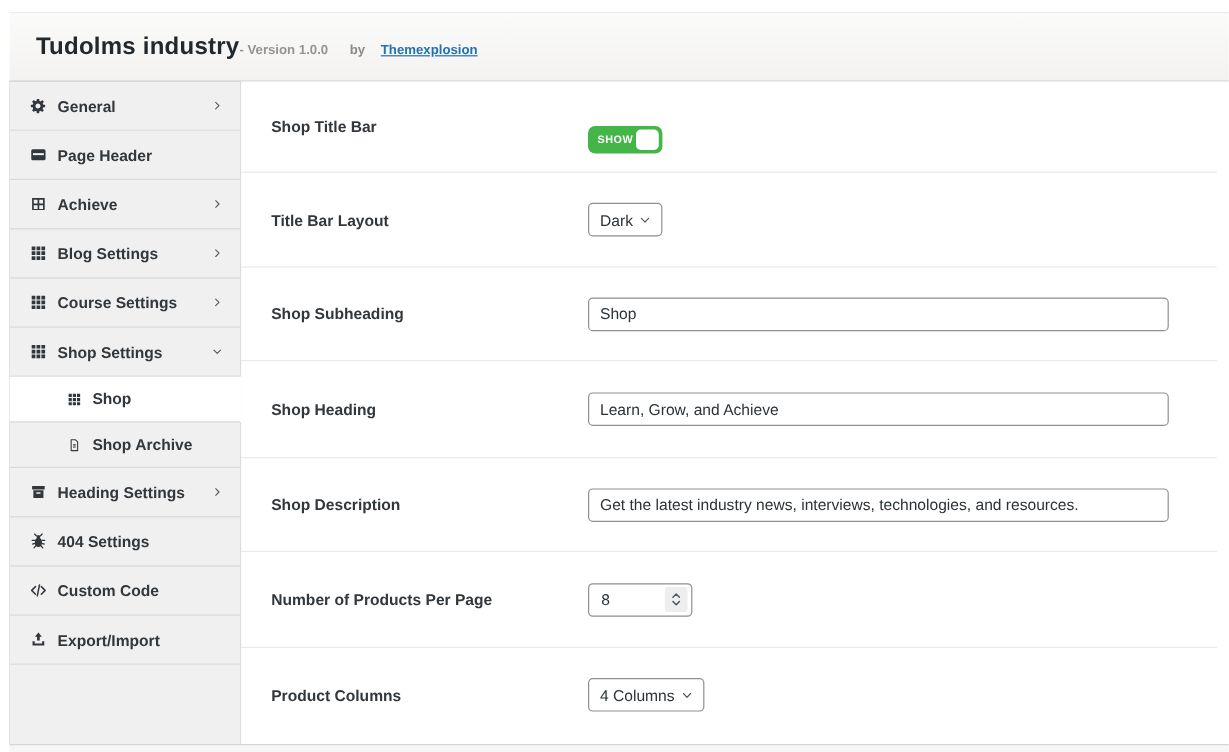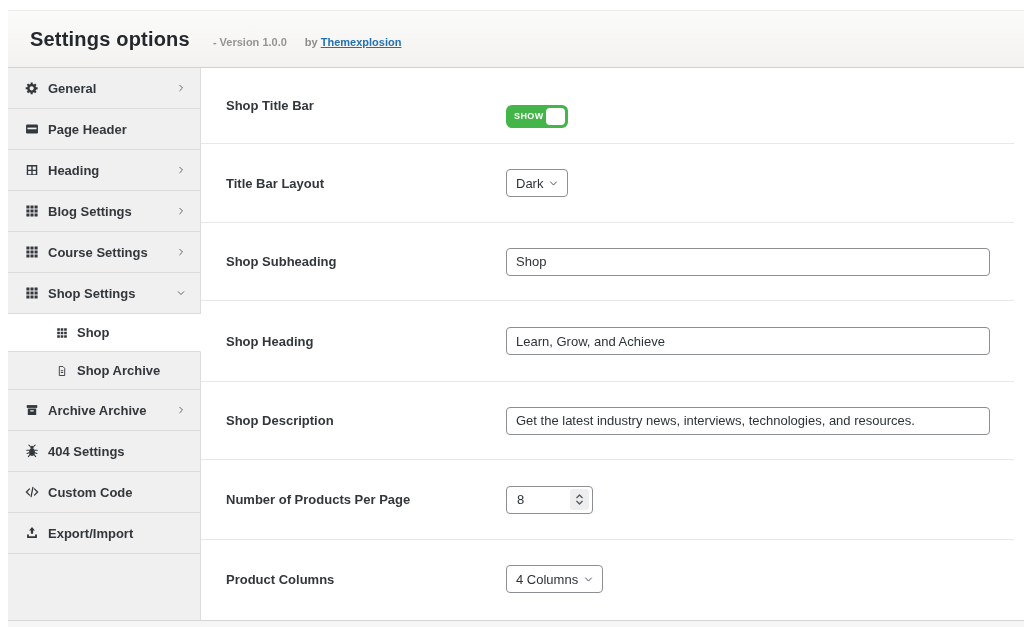--- a/index.html
+++ b/index.html
@@ -9,42 +9,42 @@
   }
   .panel{margin:10px 0 0 8px;width:1016px;}
   
   .panel-header{
     height:58px;box-sizing:border-box;
     background:linear-gradient(180deg,#fbfbfa 0%,#f3f2f0 100%);
     border-top:1px solid #ececea;border-bottom:1px solid #d0d0d0;
     display:flex;align-items:center;padding-left:22px;
   }
   .title{font-size:20px;font-weight:700;color:#23282d;letter-spacing:.2px;}
-  .version{font-size:11px;color:#949494;font-weight:700;margin-left:23px;margin-top:5px;}
+  .version{font-size:11px;color:#949494;font-weight:700;margin-left:0;margin-top:5px;}
   .byline{font-size:11px;color:#8a8a8a;font-weight:700;margin-left:18px;margin-top:5px;}
-  a.author{font-size:11px;font-weight:700;margin-left:3px;margin-top:5px;text-decoration:underline;}
+  a.author{font-size:11px;font-weight:700;margin-left:13px;margin-top:5px;text-decoration:underline;}
   
   .panel-body{display:flex;height:552px;}
   .sidebar{width:193px;background:#a3a3a3;display:flex;flex-direction:column;flex:none;}
   .side-item{
     display:flex;align-items:center;height:41px;box-sizing:border-box;
     border-bottom:1px solid #dcdcdc;border-right:1px solid #dcdcdc;
     padding:0 14px 0 17px;cursor:pointer;background:#f0f0f0;
   }
   .side-item .icon{width:14px;height:14px;margin-right:9px;color:#32373c;display:flex;flex:none;}
   .side-item.sub{height:38px;padding-left:48px;}
   .side-item.sub .icon{width:12px;height:12px;}
   .side-item.active{background:#fff;border-right-color:#fff;}
   .side-item .label{font-size:13px;font-weight:700;color:#32373c;white-space:nowrap;}
   .side-item .chev{margin-left:auto;width:10px;height:10px;color:#50575e;display:flex;flex:none;}
   .side-filler{flex:1;border-right:1px solid #dcdcdc;background:#f0f0f0;}
   .icon svg,.chev svg{width:100%;height:100%;display:block;}
   
   .content{flex:1;background:#fff;}
-  .row{display:flex;align-items:center;border-bottom:1px solid #e8e8e8;box-sizing:border-box;margin-right:10px;gap:16px;}
+  .row{display:flex;align-items:center;border-bottom:1px solid #e8e8e8;box-sizing:border-box;margin-right:10px;}
   .row-label{width:264px;flex:none;padding-left:25px;font-size:13px;font-weight:700;color:#32373c;}
   .row-control{display:flex;align-items:center;}
   
   .toggle{width:62px;height:23px;border-radius:6px;display:flex;align-items:center;position:relative;cursor:pointer;margin-top:21px;}
   .toggle-text{color:#fff;font-size:9px;font-weight:700;letter-spacing:.4px;margin-left:8px;}
   .toggle-knob{position:absolute;right:3px;top:3px;width:19px;height:17px;background:#fff;border-radius:4px;}
   
   .select{
     height:28px;border:1px solid #8c8f94;border-radius:4px;background:#fff;
     display:inline-flex;align-items:center;padding:0 9px;font-size:13px;color:#2c3338;
@@ -66,21 +66,21 @@
   .spinner{margin-left:auto;width:19px;height:21px;background:#eeeeef;border-radius:3px;display:flex;align-items:center;justify-content:center;cursor:pointer;}
   .spinner svg{width:9px;height:15px;display:block;}
   
   .footer-strip{height:7px;background:#f6f6f6;border-top:1px solid #d5d5d5;}
 </style>
 </head>
 <body>
 
 <div class="panel">
   <div class="panel-header">
-    <span class="title">Settings options</span>
+    <span class="title">Tudolms industry</span>
     <span class="version">- Version 1.0.0</span>
     <span class="byline">by</span>
     <a class="author" href="#" style="color: rgb(34, 113, 177);">Themexplosion</a>
   </div>
   <div class="panel-body">
     <aside class="sidebar" id="sidebar">
         <div class="side-item">
           <span class="icon">
             <svg viewBox="0 0 20 20">
               <path fill="currentColor" fill-rule="evenodd" d="M18 12h-2.18c-.17.7-.44 1.35-.81 1.93l1.54 1.54-2.1 2.1-1.54-1.54c-.58.36-1.23.63-1.93.81V19h-3v-2.18c-.7-.17-1.35-.44-1.93-.81l-1.54 1.54-2.12-2.12 1.54-1.54c-.36-.58-.63-1.23-.81-1.93H1v-2.97h2.18c.17-.7.44-1.35.81-1.93L2.45 5.52l2.1-2.1 1.54 1.54c.58-.37 1.24-.64 1.94-.81V2h3v2.18c.68.17 1.32.43 1.9.8l1.55-1.56 2.12 2.12-1.56 1.55c.37.57.63 1.22.8 1.9H18v3zm-8.5 1.5c1.66 0 3-1.34 3-3s-1.34-3-3-3-3 1.34-3 3 1.34 3 3 3z"></path>
@@ -101,21 +101,21 @@
             </svg>
           </span>
           <span class="label">Page Header</span>
         </div>
         <div class="side-item">
           <span class="icon">
             <svg viewBox="0 0 20 20">
               <path fill="currentColor" fill-rule="evenodd" d="M2.5 3h15v14h-15zM4.5 5v4.5h4.5V5zm6.5 0v4.5h4.5V5zm-6.5 6.5V16h4.5v-4.5zm6.5 0V16h4.5v-4.5z"></path>
             </svg>
           </span>
-          <span class="label">Heading</span>
+          <span class="label">Achieve</span>
           <span class="chev">
             <svg viewBox="0 0 20 20" fill="none" stroke="currentColor" stroke-width="1.8" stroke-linecap="round" stroke-linejoin="round">
               <path d="M7.5 4.5L13 10l-5.5 5.5"></path>
             </svg>
           </span>
         </div>
         <div class="side-item">
           <span class="icon">
             <svg viewBox="0 0 20 20">
               <path fill="currentColor" d="M2 2h4.4v4.4H2zM7.8 2h4.4v4.4H7.8zM13.6 2H18v4.4h-4.4zM2 7.8h4.4v4.4H2zM7.8 7.8h4.4v4.4H7.8zM13.6 7.8H18v4.4h-4.4zM2 13.6h4.4V18H2zM7.8 13.6h4.4V18H7.8zM13.6 13.6H18V18h-4.4z"></path>
@@ -171,21 +171,21 @@
           </span>
           <span class="label">Shop Archive</span>
         </div>
         <div class="side-item">
           <span class="icon">
             <svg viewBox="0 0 20 20">
               <path fill="currentColor" d="M2.5 3h15v4h-15z"></path>
               <path fill="currentColor" fill-rule="evenodd" d="M4 8h12v9H4zm3.5 2.2h5v2h-5z"></path>
             </svg>
           </span>
-          <span class="label">Archive Archive</span>
+          <span class="label">Heading Settings</span>
           <span class="chev">
             <svg viewBox="0 0 20 20" fill="none" stroke="currentColor" stroke-width="1.8" stroke-linecap="round" stroke-linejoin="round">
               <path d="M7.5 4.5L13 10l-5.5 5.5"></path>
             </svg>
           </span>
         </div>
         <div class="side-item">
           <span class="icon">
             <svg viewBox="0 0 20 20">
               <ellipse fill="currentColor" cx="10" cy="11.5" rx="4.2" ry="5.5"></ellipse>

